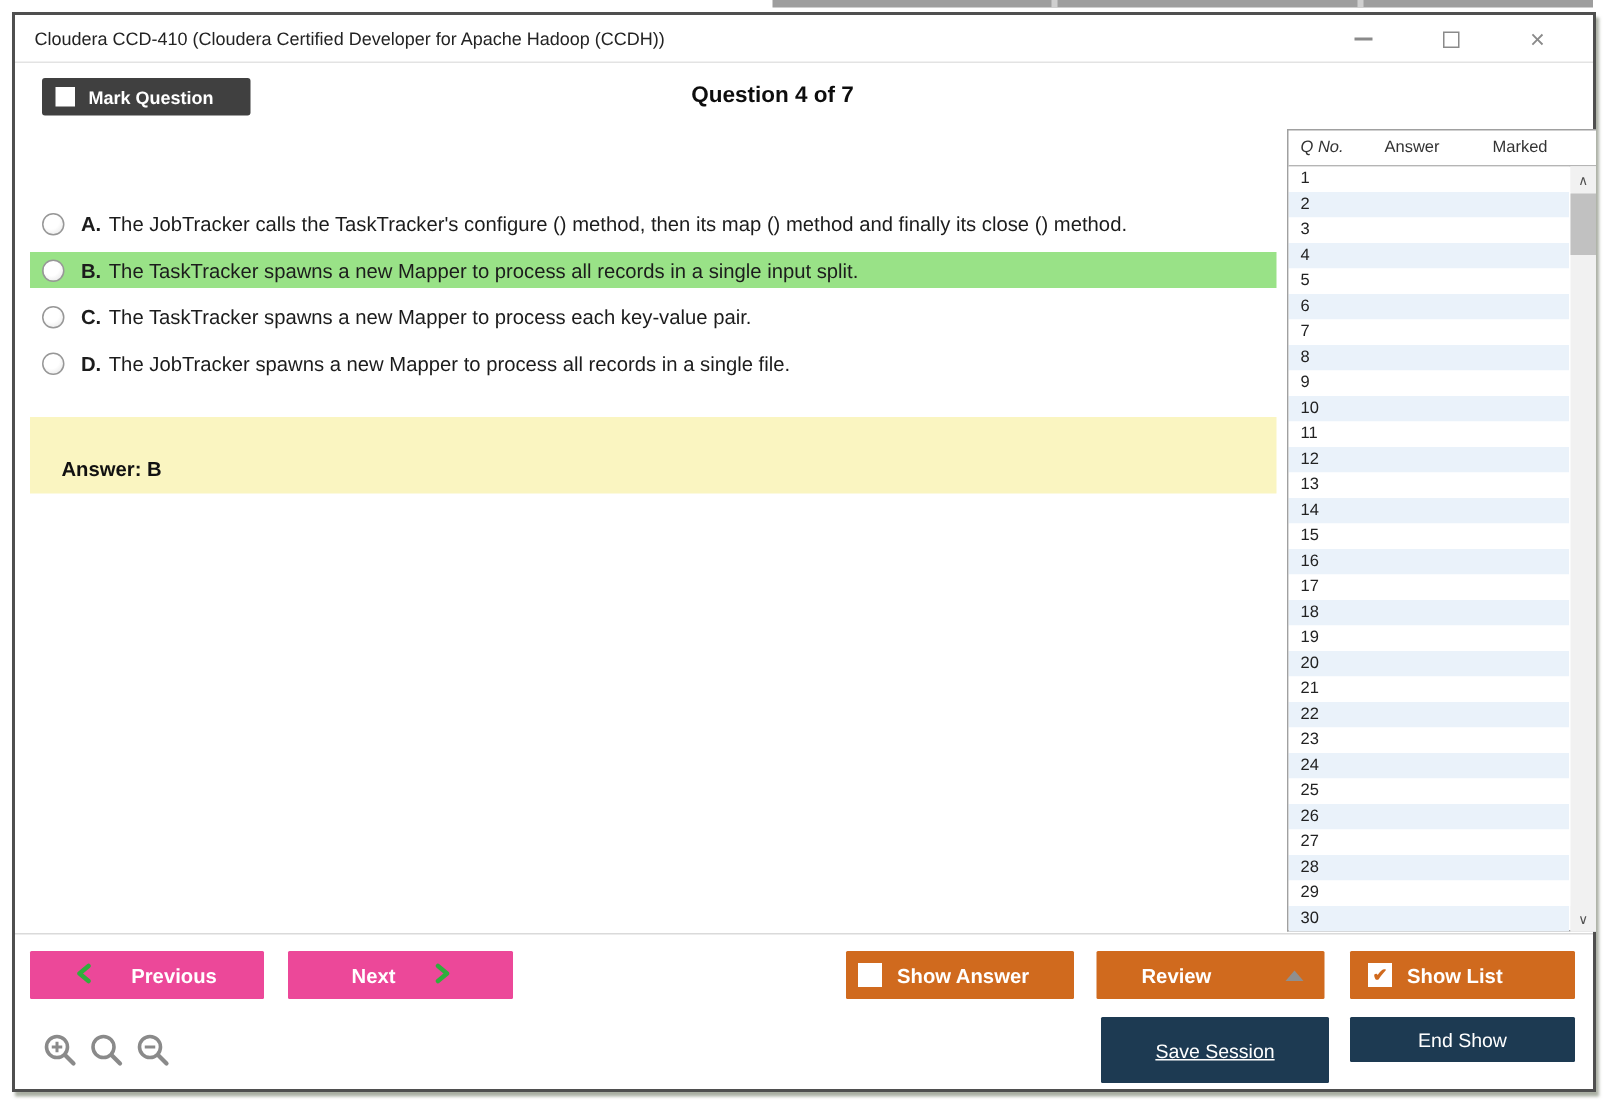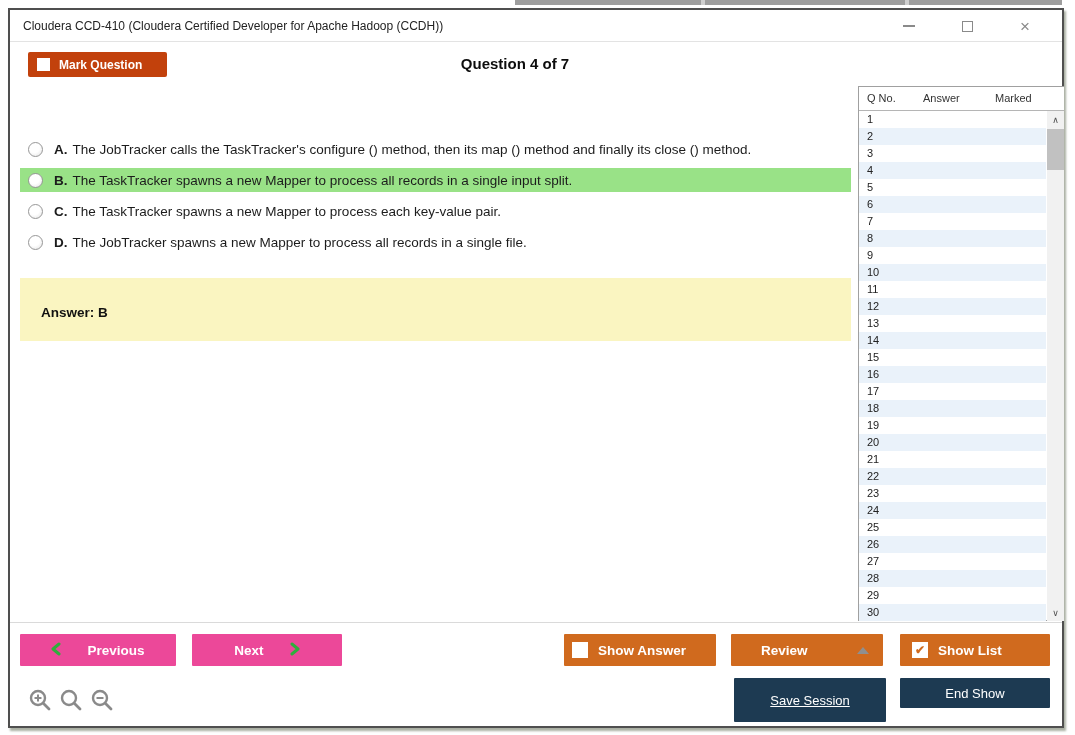--- a/index.html
+++ b/index.html
@@ -19,50 +19,50 @@
   .titlebar .title { position:absolute; left:13px; top:0; line-height:32px; font-size:12px; color:#232323; }
   .win-controls { position:absolute; right:8px; top:0; height:32px; display:flex; align-items:center; }
   .win-btn { width:58px; height:32px; display:flex; align-items:center; justify-content:center; color:#7a7a7a; cursor:default; }
   .min-glyph { display:block; width:12px; height:2px; background:#8a8a8a; }
   .max-glyph { display:block; width:11px; height:11px; border:1px solid #8a8a8a; background:#fff; }
   .close-glyph { font-size:17px; line-height:17px; color:#8a8a8a; }
 
   
   .mark-btn {
     position:absolute; left:18px; top:42px; width:139px; height:25px;
-    background:#c2410c; border-radius:2px; display:flex; align-items:center; padding-left:9px;
+    background:#404040; border-radius:2px; display:flex; align-items:center; padding-left:9px;
   }
   .mark-btn .cb { width:13px; height:13px; background:#ffffff; margin-right:9px; }
   .mark-btn .lbl { color:#ffffff; font-size:12px; font-weight:700; }
   .q-counter { position:absolute; left:0; top:45px; width:1010px; text-align:center; font-size:15px; font-weight:700; color:#0d0d0d; }
 
   
   .question-text { position:absolute; left:19px; top:88px; font-size:13.5px; color:#1c1c1c; width:810px; }
   .options { position:absolute; left:10px; top:127px; width:831px; }
   .option { display:flex; align-items:center; height:24px; margin-bottom:7px; padding-left:8px; font-size:13.5px; color:#1c1c1c; }
   .option.highlighted { background:#99e287; }
   .radio {
     width:15px; height:15px; border-radius:50%; border:1px solid #979797;
     background:radial-gradient(circle at 40% 35%, #ffffff 45%, #e2e2e2 100%);
     margin-right:11px; flex:0 0 auto;
   }
   .option .letter { font-weight:700; margin-right:5px; }
 
   .answer-box {
-    position:absolute; left:10px; top:268px; width:831px; height:63px;
+    position:absolute; left:10px; top:268px; width:831px; height:51px;
     background:#faf5c1; padding:27px 0 0 21px; font-size:13.5px; font-weight:700; color:#111;
   }
 
   
   .panel {
     position:absolute; left:848px; top:76px; width:206px; height:535px;
     border:1px solid #a0a0a0; border-right:none; background:#ffffff;
   }
   .panel-header { position:relative; height:24px; border-bottom:1px solid #b5b5b5; font-size:11px; color:#333; }
-  .panel-header .c1 { position:absolute; left:8px; top:5px; }
+  .panel-header .c1 { position:absolute; left:8px; top:5px;font-style:italic; }
   .panel-header .c2 { position:absolute; left:64px; top:5px; }
   .panel-header .c3 { position:absolute; left:136px; top:5px; }
   .panel-body { position:absolute; left:0; top:24px; width:187px; height:510px; overflow:hidden; }
   .qrow { height:17px; line-height:17px; font-size:11px; color:#222; padding-left:8px; background:#ffffff; }
   .qrow.alt { background:#eaf2fa; }
 
   .scrollbar { position:absolute; right:0; top:24px; width:17px; height:510px; background:#f1f1f1; }
   .scroll-arrow { position:absolute; left:0; width:17px; height:17px; display:flex; align-items:center; justify-content:center; font-size:9px; color:#505050; background:#f1f1f1; }
   .scroll-arrow.up { top:0; }
   .scroll-arrow.down { bottom:0; }

